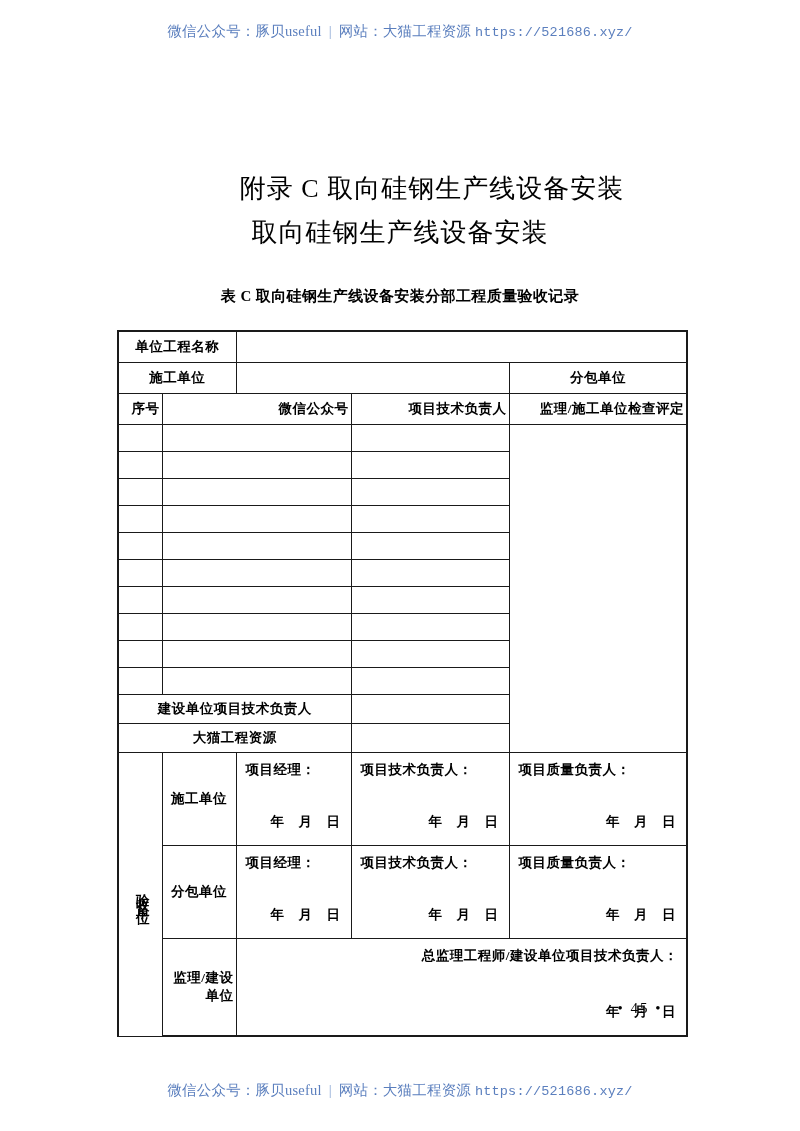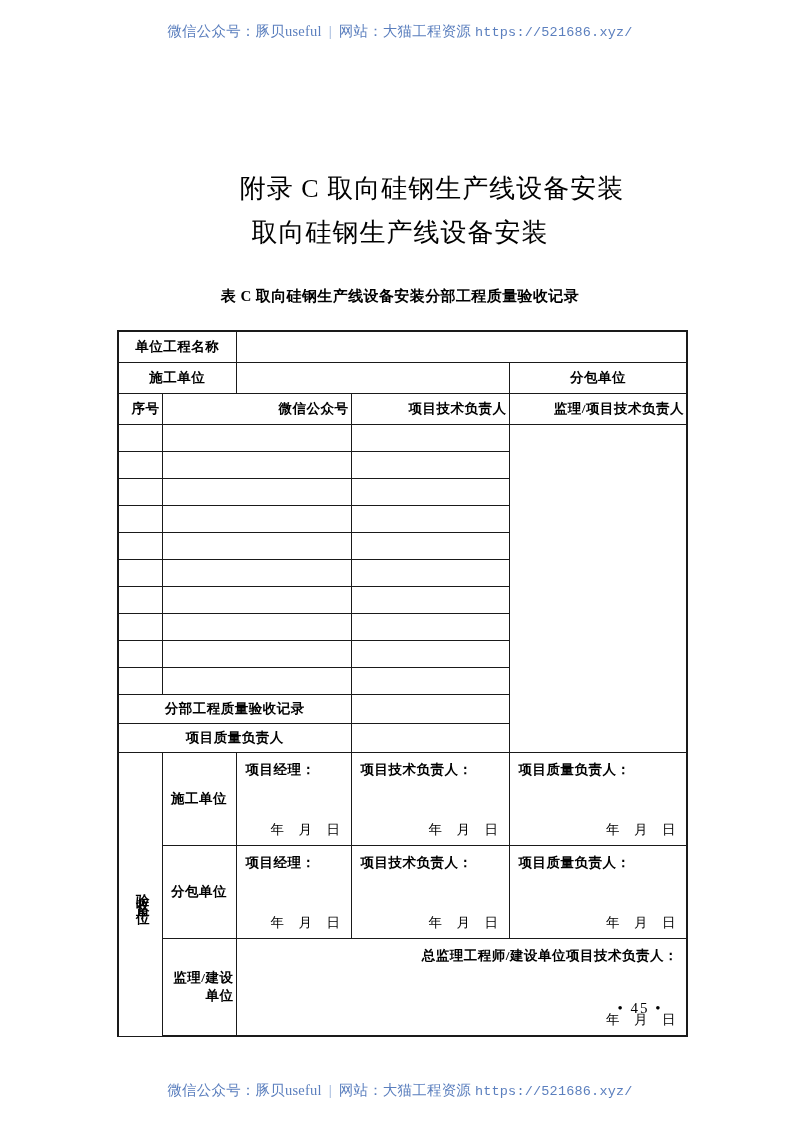--- a/index.html
+++ b/index.html
@@ -118,22 +118,22 @@
     padding: 6px 6px 6px 7px;
   }
   .sig-role {
     display: block;
     font-weight: bold;
     letter-spacing: 0.5px;
   }
   .sig-date {
     position: absolute;
     right: 8px;
-    bottom: 4px;
-    font-weight: normal;
+    bottom: 12px;
+    font-weight: bold;
     letter-spacing: 0.5px;
     white-space: nowrap;
   }
   .sig-date span { padding: 0 7px; }
   .sig-date span:last-child { padding-right: 0; }
 
   .unit-label-2line {
     line-height: 1.35;
   }
 
@@ -182,21 +182,21 @@
       <td class="c-center r-label outer-l" colspan="2">施工单位</td>
       <td class="c-left r-label" colspan="2"></td>
       <td class="c-center r-label">分包单位</td>
       <td class="c-left r-label outer-r"></td>
     </tr>
 
     <tr>
       <td class="c-center r-head outer-l">序号</td>
       <td class="c-center r-head" colspan="2">微信公众号</td>
       <td class="c-center r-head">项目技术负责人</td>
-      <td class="c-center r-head outer-r">监理/项目技术负责人</td>
+      <td class="c-center r-head outer-r">监理/施工单位检查评定</td>
     </tr>
 
     <tr>
       <td class="c-center r-blank outer-l"></td>
       <td class="c-left r-blank" colspan="2"></td>
       <td class="c-left r-blank"></td>
       <td class="c-top outer-r" rowspan="12"></td>
     </tr>
     <tr>
       <td class="c-center r-blank outer-l"></td>
@@ -238,26 +238,26 @@
       <td class="c-left r-blank" colspan="2"></td>
       <td class="c-left r-blank"></td>
     </tr>
     <tr>
       <td class="c-center r-blank outer-l"></td>
       <td class="c-left r-blank" colspan="2"></td>
       <td class="c-left r-blank"></td>
     </tr>
 
     <tr>
-      <td class="c-center r-named outer-l" colspan="3">分部工程质量验收记录</td>
+      <td class="c-center r-named outer-l" colspan="3">建设单位项目技术负责人</td>
       <td class="c-left r-named"></td>
     </tr>
 
     <tr>
-      <td class="c-center r-named outer-l" colspan="3">项目质量负责人</td>
+      <td class="c-center r-named outer-l" colspan="3">大猫工程资源</td>
       <td class="c-left r-named"></td>
     </tr>
 
     <tr>
       <td class="c-center outer-l" rowspan="3">
         <span class="vert-label">验收单位</span>
       </td>
       <td class="c-center r-sign">施工单位</td>
       <td class="r-sign">
         <div class="sig-cell">

